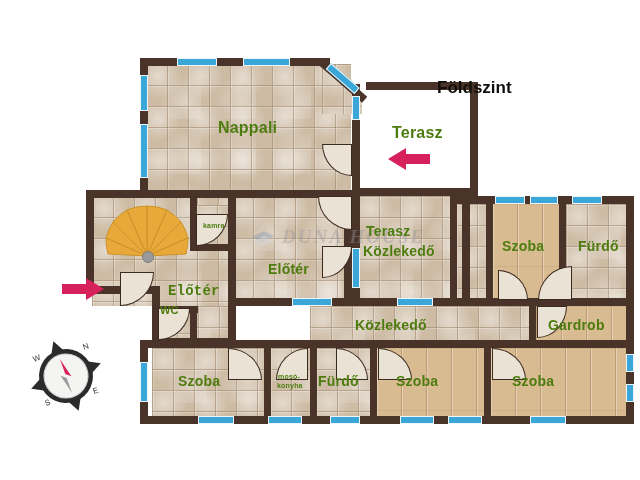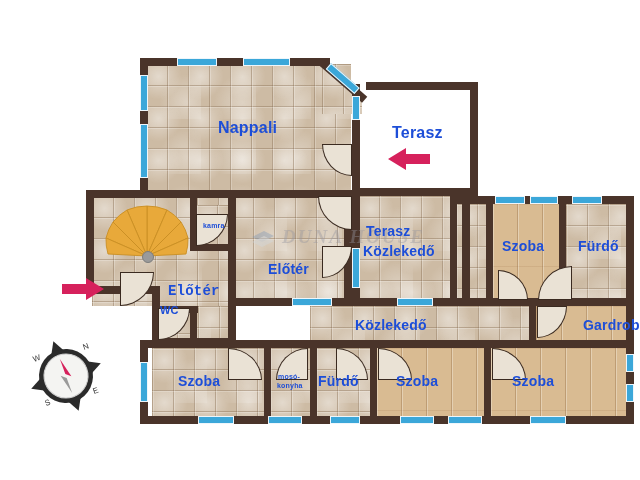--- a/index.html
+++ b/index.html
@@ -43,21 +43,21 @@
 
   
   .door{position:absolute;background:#eae2d5;border:1px solid #3a2a20;box-sizing:border-box;}
   .door.br{border-radius:0 0 100% 0;}
   .door.bl{border-radius:0 0 0 100%;}
   .door.tr{border-radius:0 100% 0 0;}
   .door.tl{border-radius:100% 0 0 0;}
 
   
   .lab{
-    position:absolute;color:#1d4ed8;font-weight:bold;
+    position:absolute;color:#4d7c0f;font-weight:bold;
     white-space:nowrap;letter-spacing:.2px;
     text-align:left;line-height:1.05;
   }
   .lab.l16{font-size:16px;}
   .lab.l14{font-size:14px;}
   .lab.l11{font-size:11px;}
   .lab.l7 {font-size:7px;line-height:1.0;}
   .title{position:absolute;font-size:17px;font-weight:bold;color:#120e0b;}
 
   
@@ -256,20 +256,21 @@
   </div>
 
   <div class="wm-logo" style="left:250px;top:228px;">
     <svg width="26" height="26" viewBox="0 0 26 26">
       <path d="M2 9 L14 3 L24 8 L12 14 Z" fill="#6f8fb5" opacity=".75"></path>
       <path d="M2 14 L14 8 L24 13 L12 19 Z" fill="#cfd9e4" opacity=".8"></path>
     </svg>
   </div>
   <div class="wm" style="left:282px;top:226px;">DUNA HOUSE</div>
 
+  <div class="title" style="left:437px;top:78px;">Földszint</div>
 
   <div class="lab l16" style="left:218px;top:120px;">Nappali</div>
 
   <div class="lab l16" style="left:392px;top:125px;">Terasz</div>
 
   <div class="lab l14" style="left:366px;top:224px;">Terasz</div>
   <div class="lab l14" style="left:363px;top:244px;">Közlekedő</div>
 
   <div class="lab l14" style="left:268px;top:262px;">Előtér</div>
 
@@ -289,15 +290,15 @@
   <div class="lab l14" style="left:396px;top:374px;">Szoba</div>
 
   <div class="lab l14" style="left:512px;top:374px;">Szoba</div>
 
   <div class="lab l14" style="left:355px;top:318px;">Közlekedő</div>
 
   <div class="lab l14" style="left:502px;top:239px;">Szoba</div>
 
   <div class="lab l14" style="left:578px;top:239px;">Fürdő</div>
 
-  <div class="lab l14" style="left:583px;top:318px;">Gardrob</div>
+  <div class="lab l14" style="left:548px;top:318px;">Gardrob</div>
 
 </div>
 
 </body></html>

